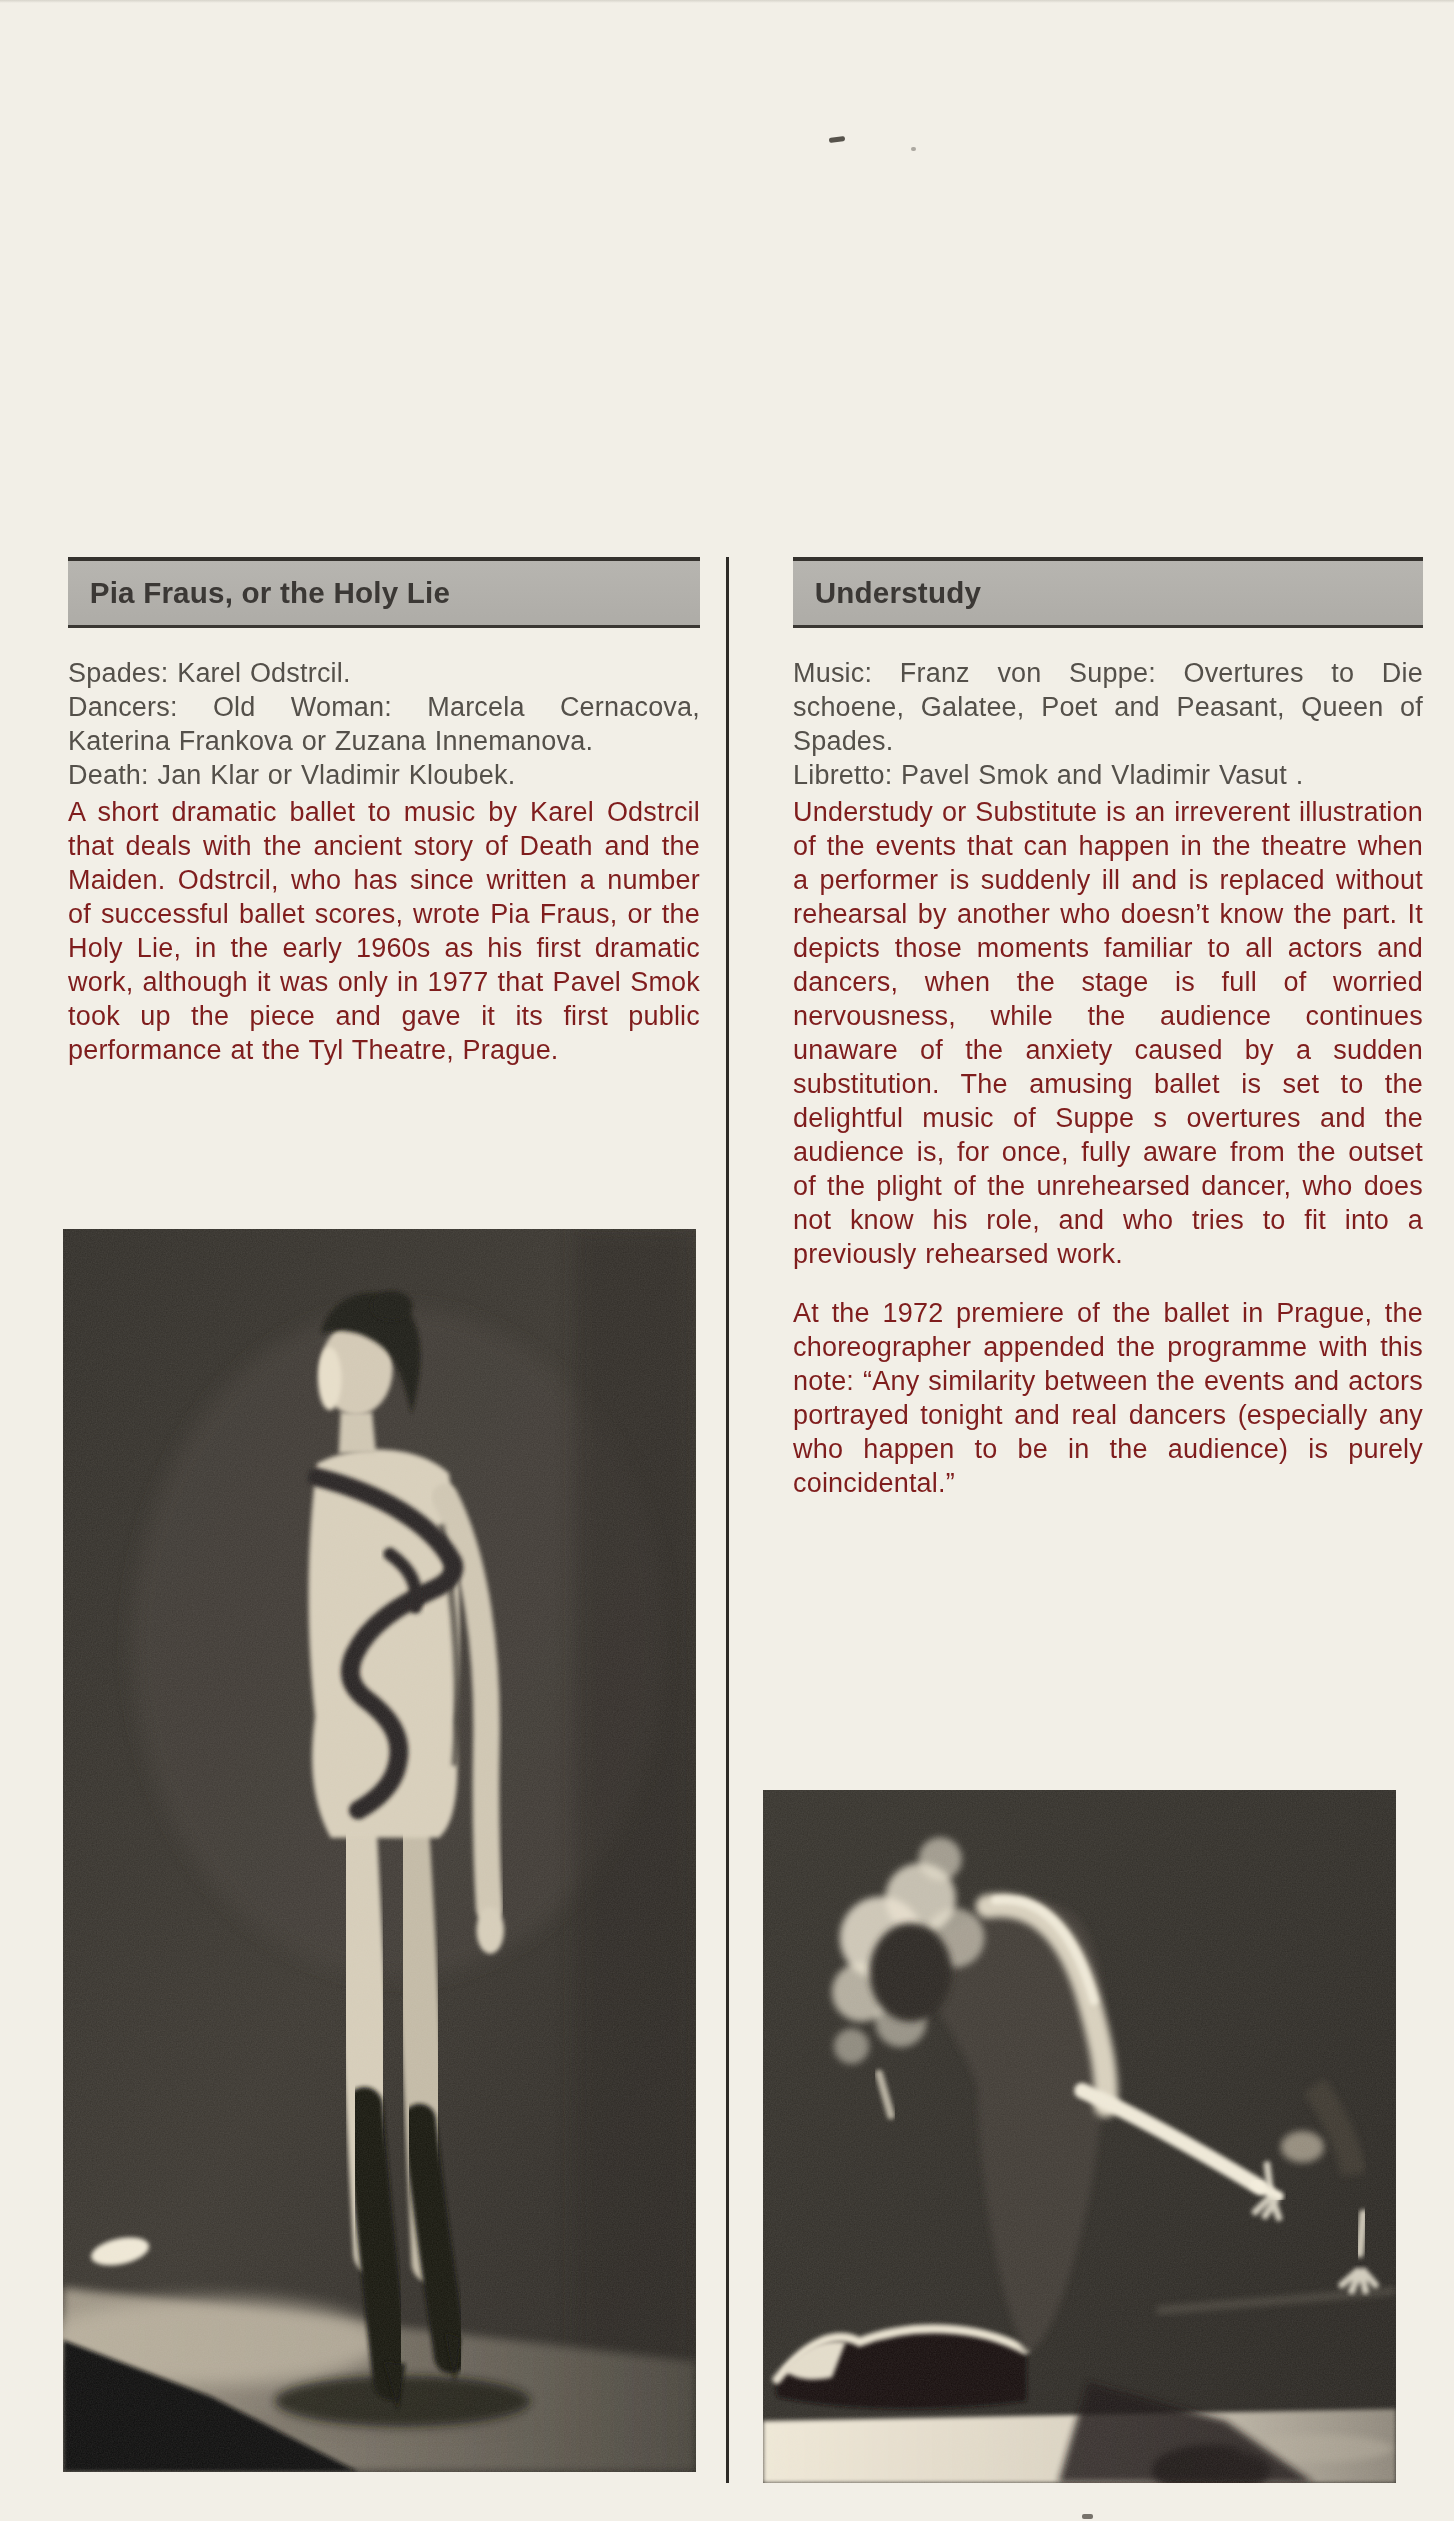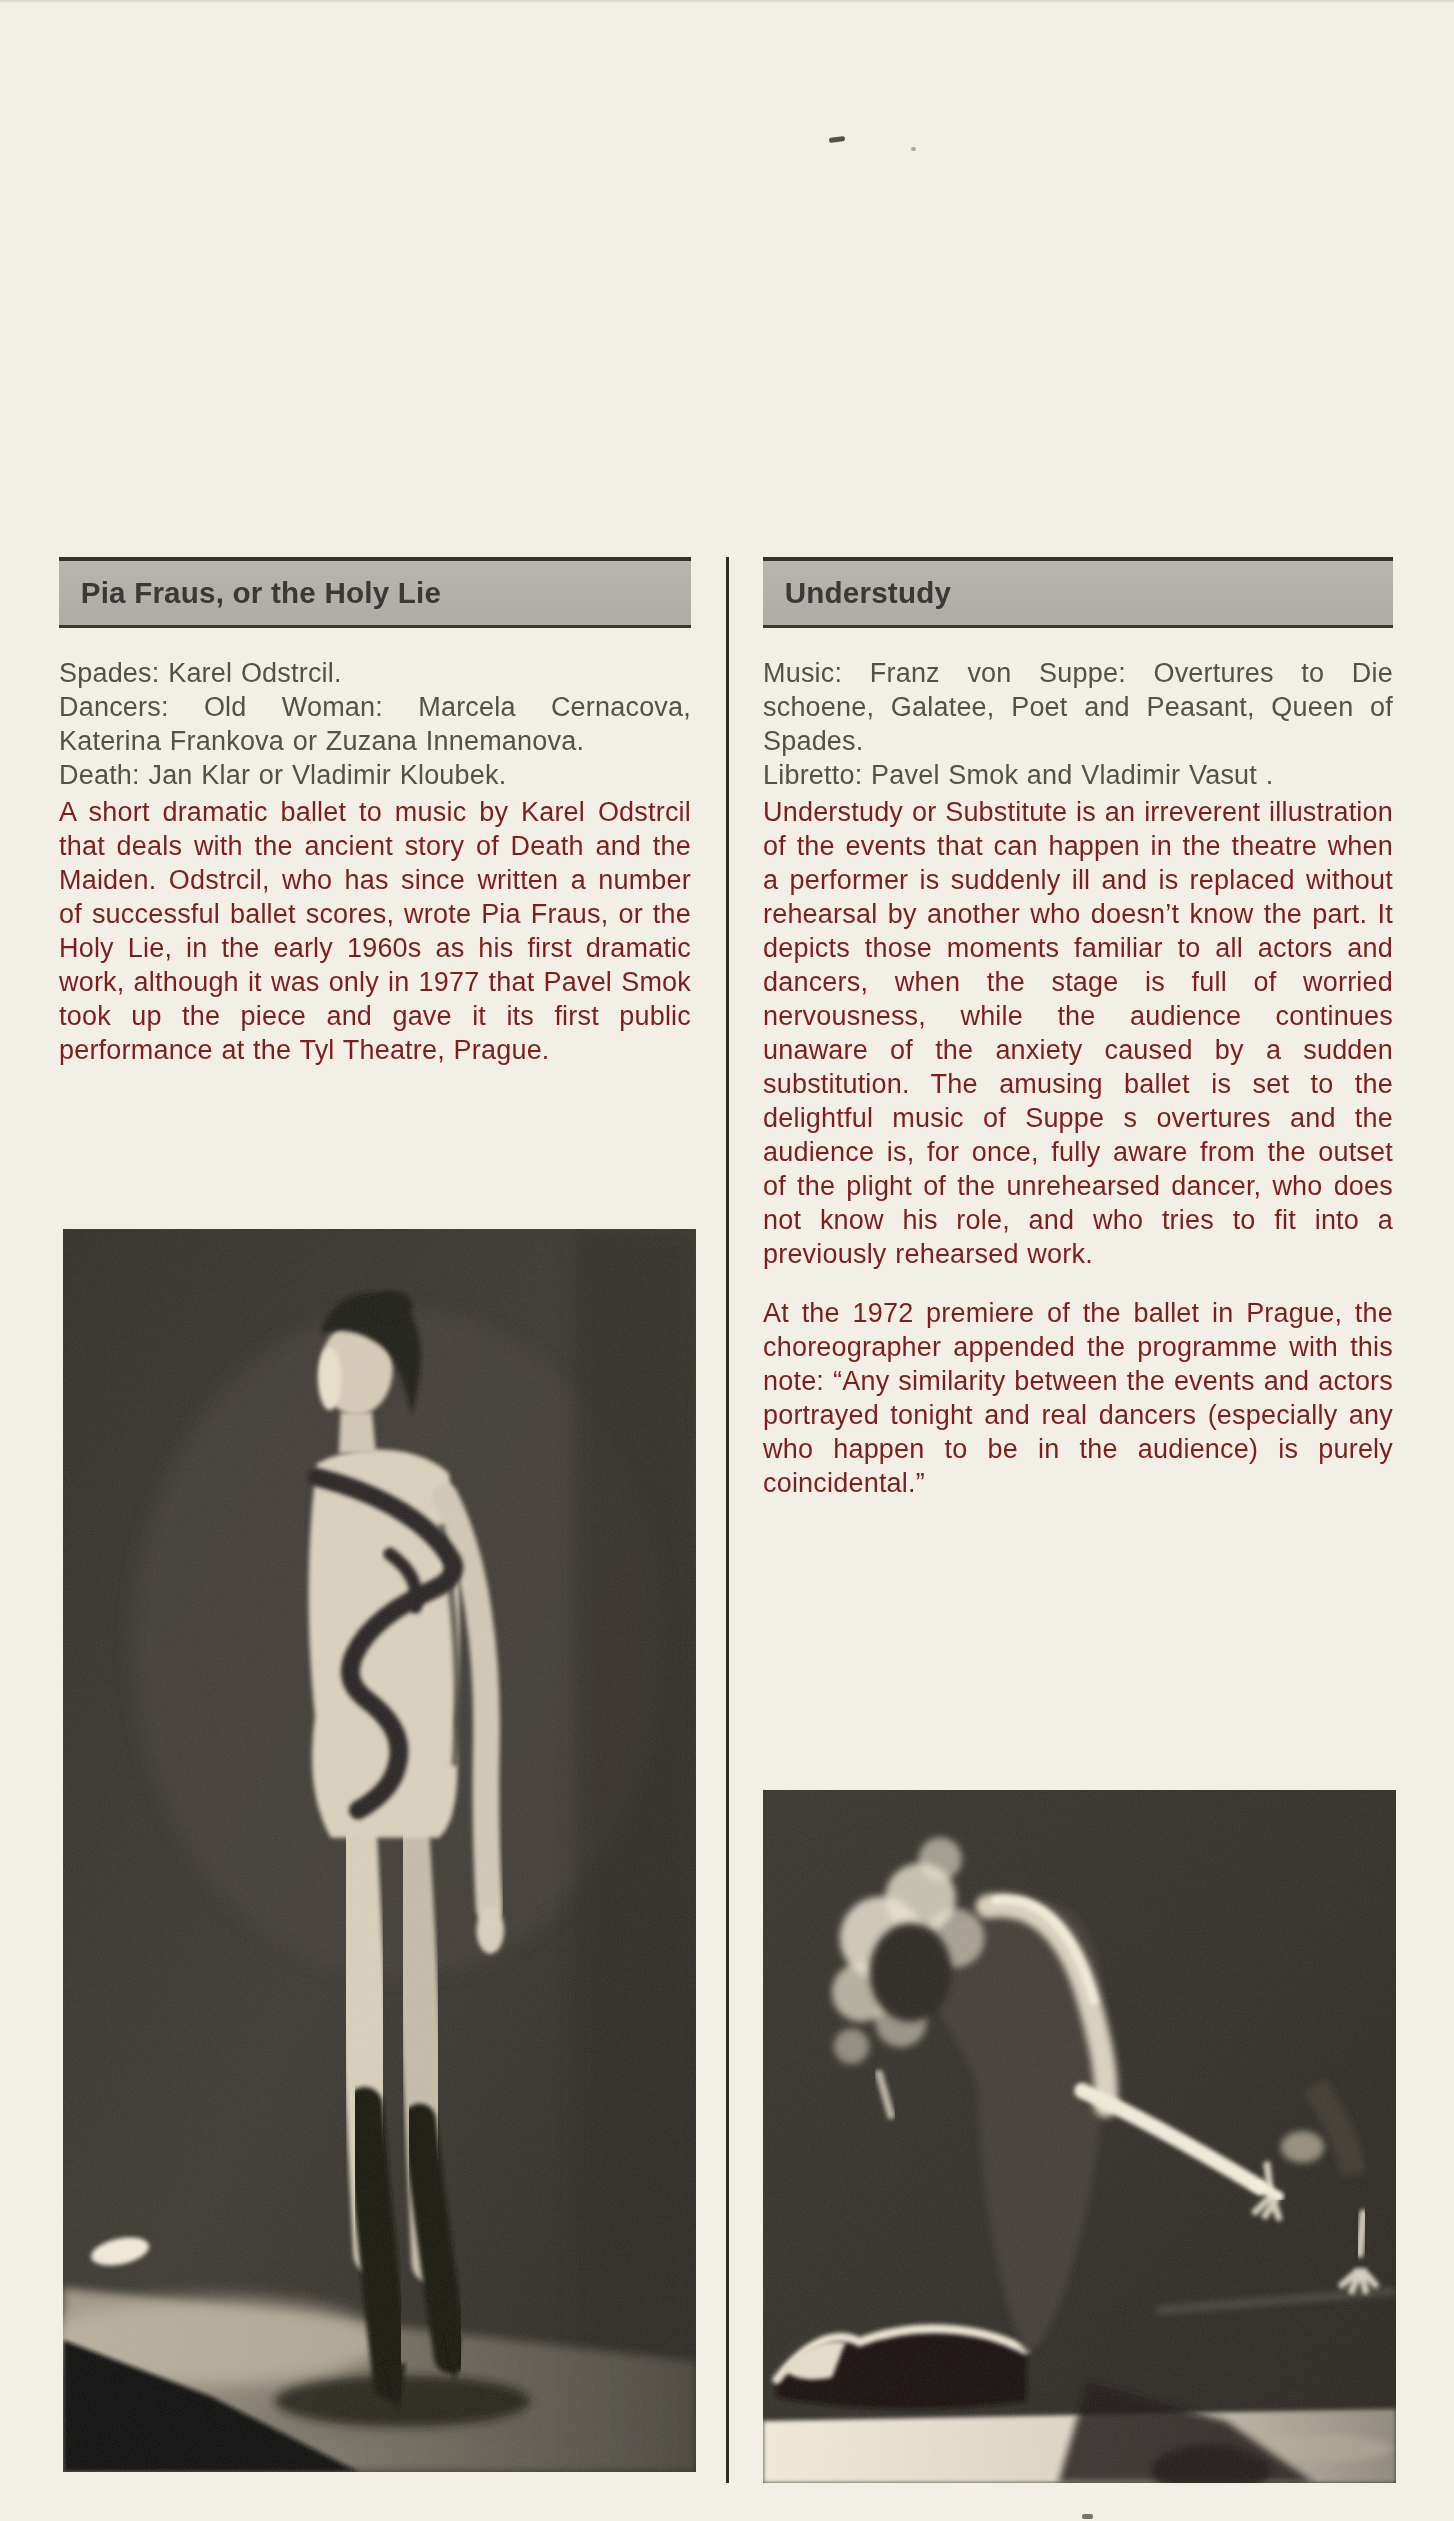--- a/index.html
+++ b/index.html
@@ -7,22 +7,22 @@
     width:1455px;height:2522px;
     background:#f2efe7;
     font-family:"Liberation Sans",sans-serif;
     overflow:hidden;
   }
   .page{position:relative;width:1455px;height:2522px;background:#f2efe7;overflow:hidden;}
   .edge-top{position:absolute;left:0;top:0;width:100%;height:3px;
     background:linear-gradient(#d7d4cb,rgba(215,212,203,0));}
   
   .col{position:absolute;top:557px;}
-  .col.left{left:59px;width:632px;}
-  .col.right{left:763px;width:630px;}
+  .col.left{left:68px;width:632px;}
+  .col.right{left:793px;width:630px;}
   .divider{position:absolute;left:726px;top:557px;width:3px;height:1926px;background:#2e2b27;}
   
   .bar{
     box-sizing:border-box;height:71px;
     background:linear-gradient(#b7b5b0,#aeaca7);
     border-top:4.9px solid #35322e;
     border-bottom:3.9px solid #3a3733;
     display:flex;align-items:center;padding-left:21.7px;
   }
   .bar h2{margin:0;font-size:29.6px;font-weight:bold;color:#3b3835;letter-spacing:0.2px;}

